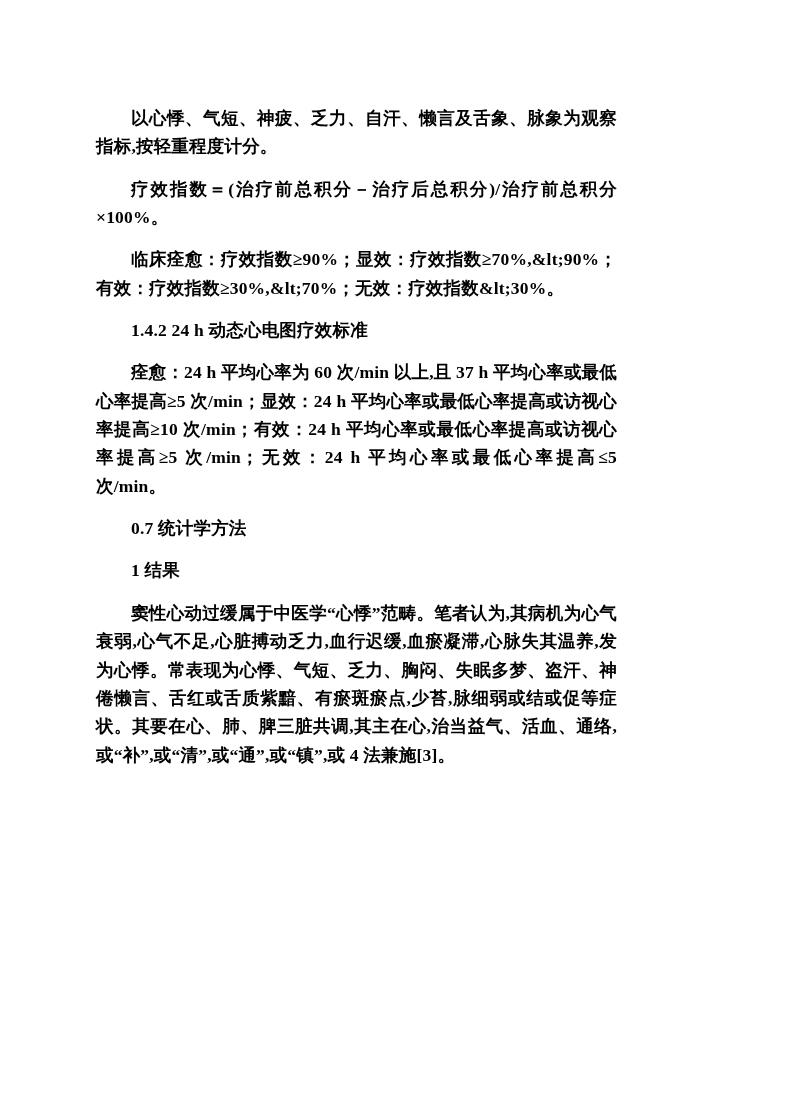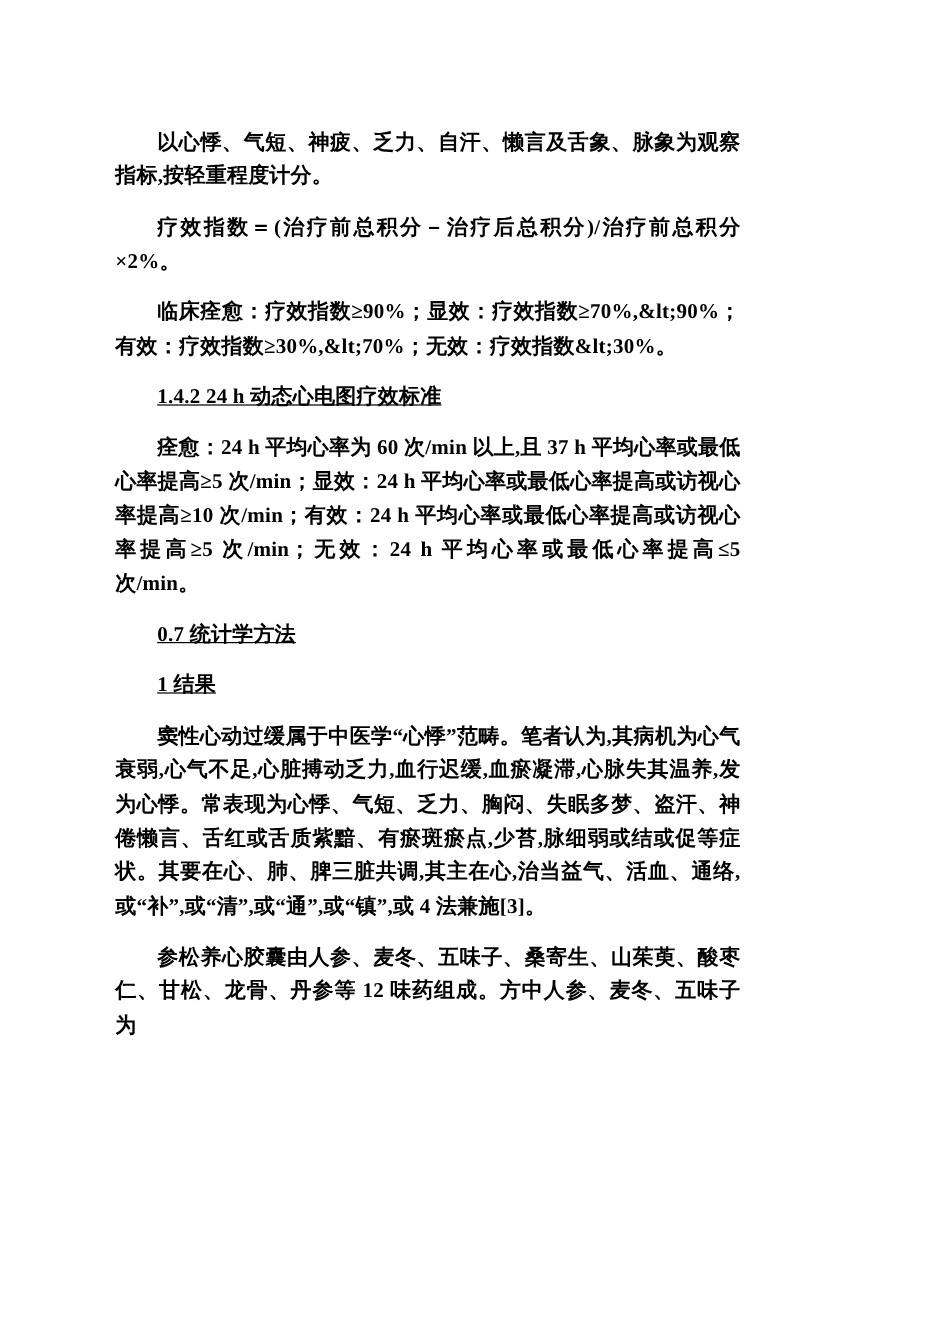--- a/index.html
+++ b/index.html
@@ -30,44 +30,42 @@
     text-justify: inter-ideograph;
   }
   p.para {
     margin: 0 0 14px 0;
     text-indent: 2em;
   }
   p.heading {
     margin: 12px 0 14px 0;
     text-indent: 2em;
     font-weight: bold;
-    text-decoration: underline;
   }
 </style>
 </head>
 <body>
 
 <div class="page">
   <div class="doc-body">
 
     <p class="para">以心悸、气短、神疲、乏力、自汗、懒言及舌象、脉象为观察指标,按轻重程度计分。</p>
 
-    <p class="para">疗效指数＝(治疗前总积分－治疗后总积分)/治疗前总积分×2%。</p>
+    <p class="para">疗效指数＝(治疗前总积分－治疗后总积分)/治疗前总积分×100%。</p>
 
     <p class="para">临床痊愈：疗效指数≥90%；显效：疗效指数≥70%,&amp;lt;90%；有效：疗效指数≥30%,&amp;lt;70%；无效：疗效指数&amp;lt;30%。</p>
 
     <p class="heading">1.4.2 24 h 动态心电图疗效标准</p>
 
     <p class="para">痊愈：24 h 平均心率为 60 次/min 以上,且 37 h 平均心率或最低心率提高≥5 次/min；显效：24 h 平均心率或最低心率提高或访视心率提高≥10 次/min；有效：24 h 平均心率或最低心率提高或访视心率提高≥5 次/min；无效：24 h 平均心率或最低心率提高≤5 次/min。</p>
 
     <p class="heading">0.7  统计学方法</p>
 
 
     <p class="heading">1  结果</p>
 
 
 
     <p class="para">窦性心动过缓属于中医学“心悸”范畴。笔者认为,其病机为心气衰弱,心气不足,心脏搏动乏力,血行迟缓,血瘀凝滞,心脉失其温养,发为心悸。常表现为心悸、气短、乏力、胸闷、失眠多梦、盗汗、神倦懒言、舌红或舌质紫黯、有瘀斑瘀点,少苔,脉细弱或结或促等症状。其要在心、肺、脾三脏共调,其主在心,治当益气、活血、通络,或“补”,或“清”,或“通”,或“镇”,或 4 法兼施[3]。</p>
 
-    <p class="para">参松养心胶囊由人参、麦冬、五味子、桑寄生、山茱萸、酸枣仁、甘松、龙骨、丹参等 12 味药组成。方中人参、麦冬、五味子为</p>
 
   </div>
 </div>
 
 </body></html>

